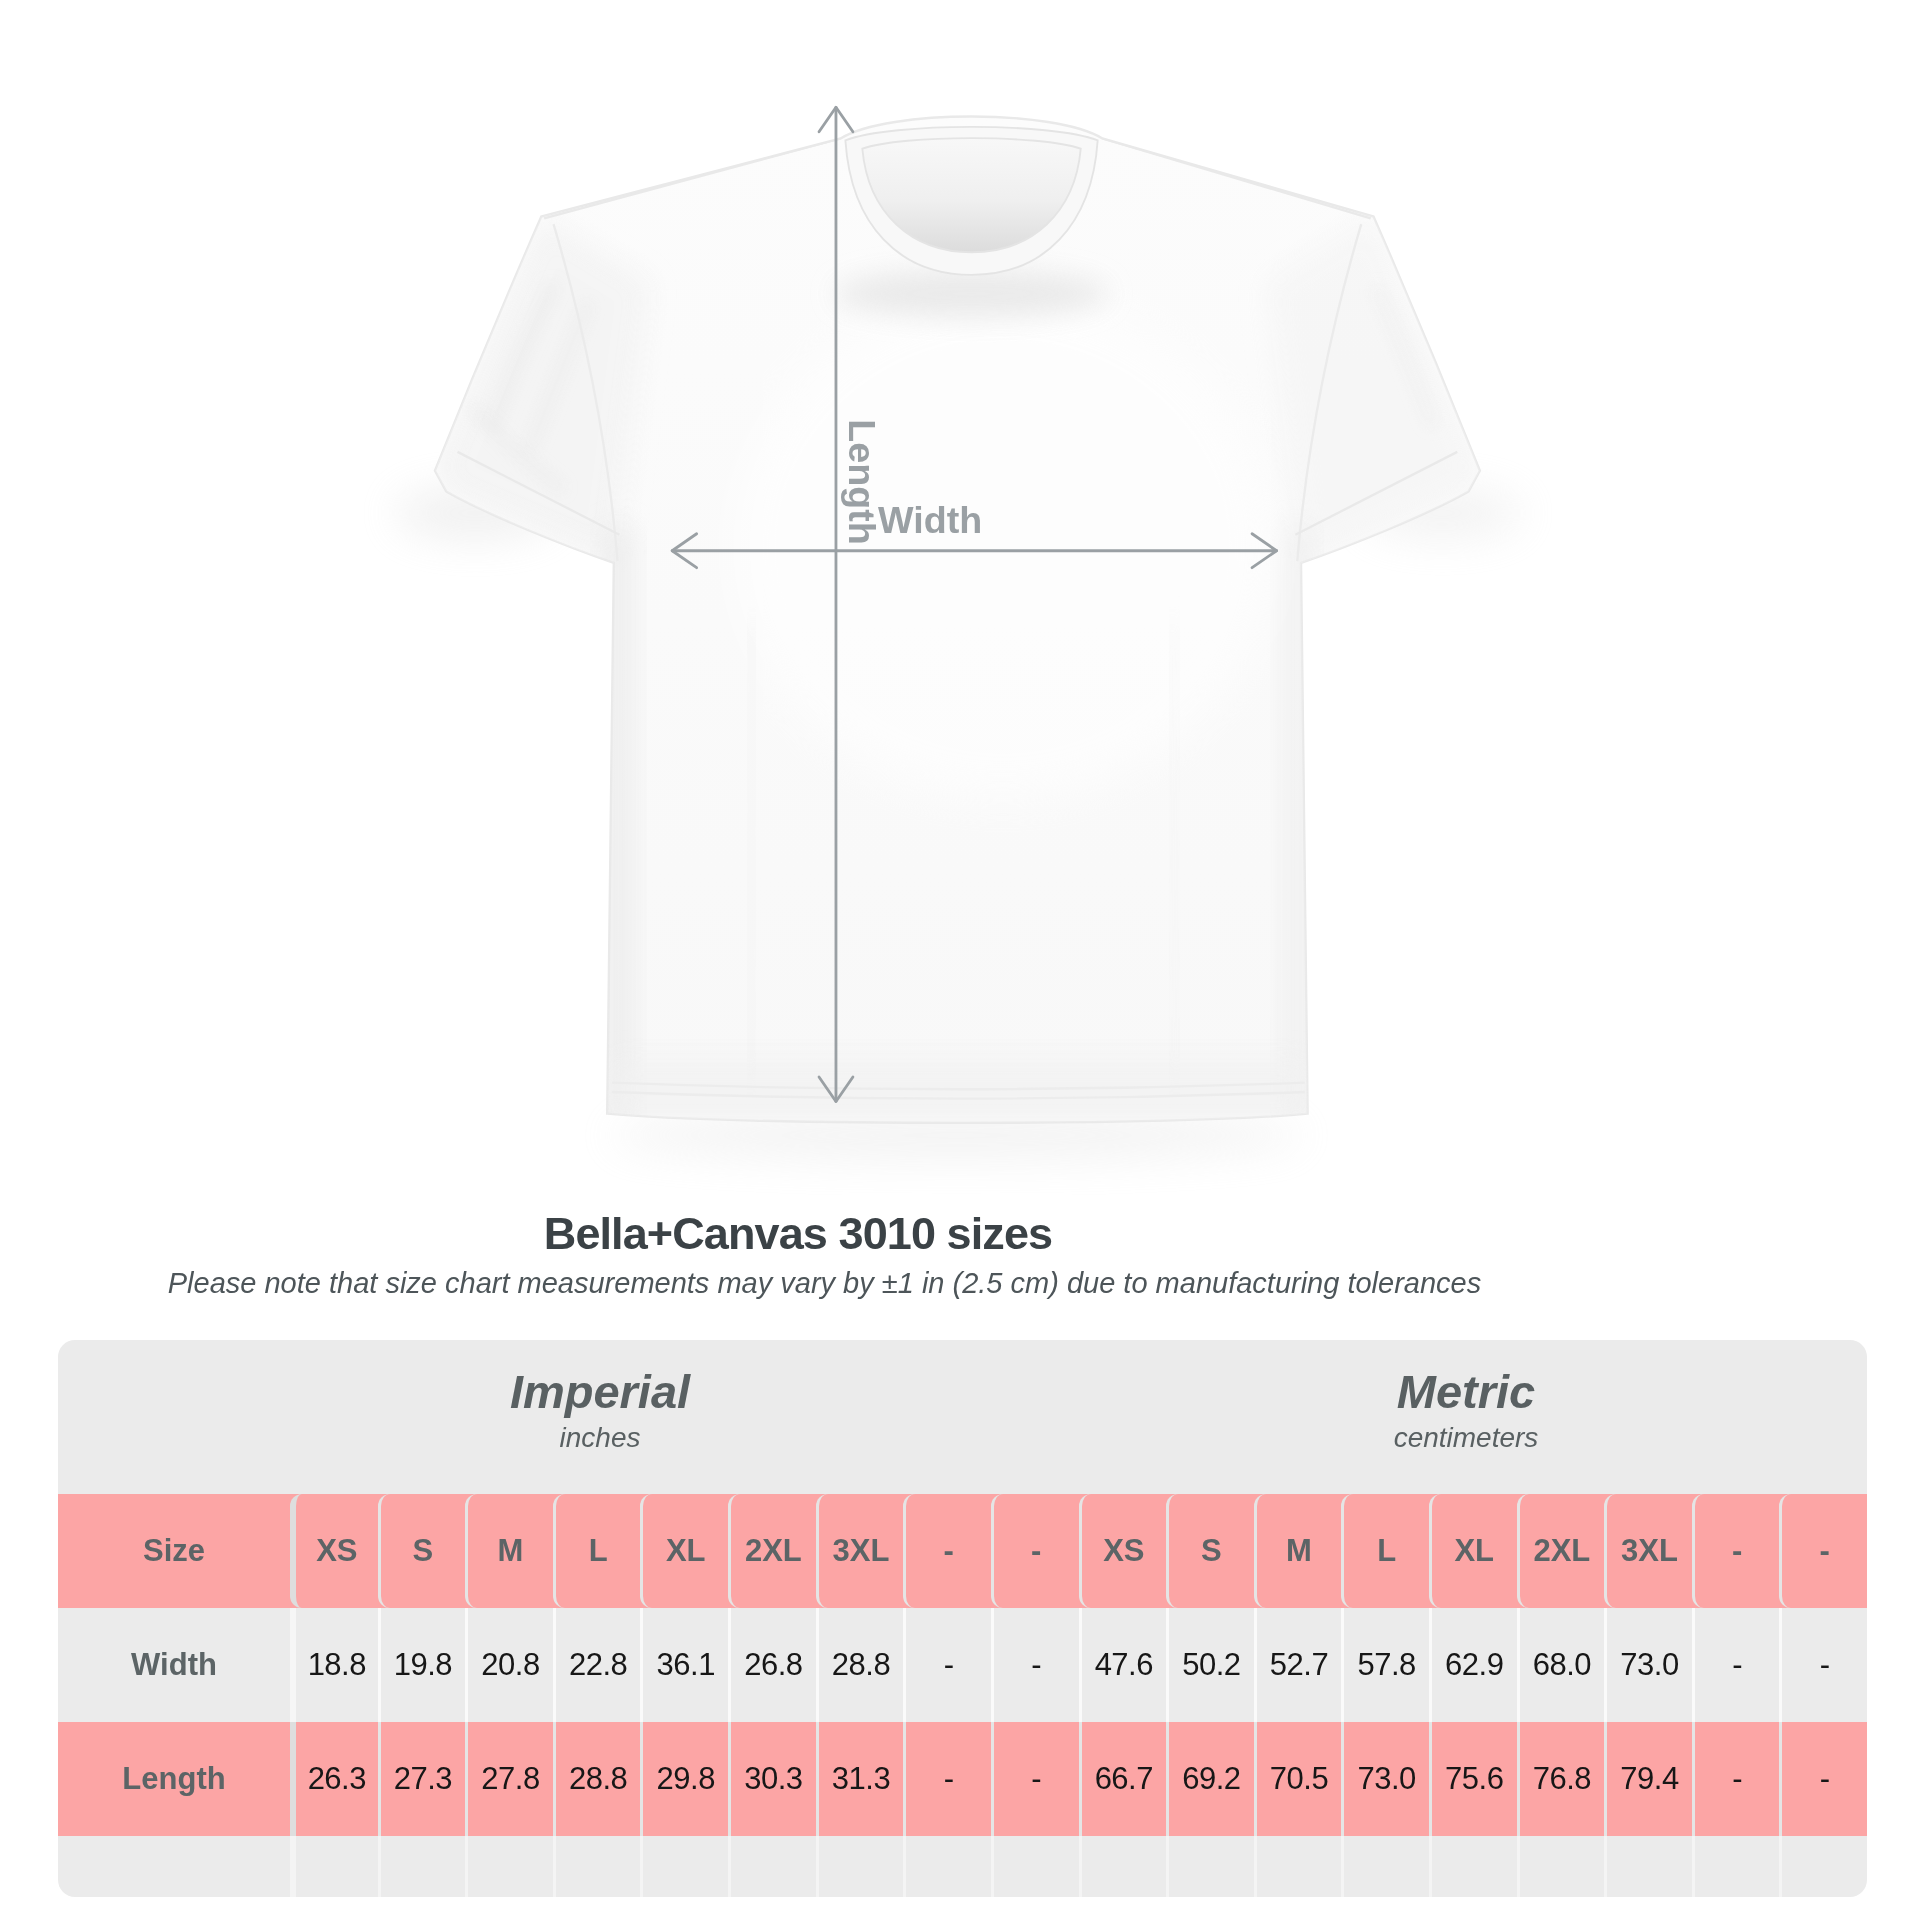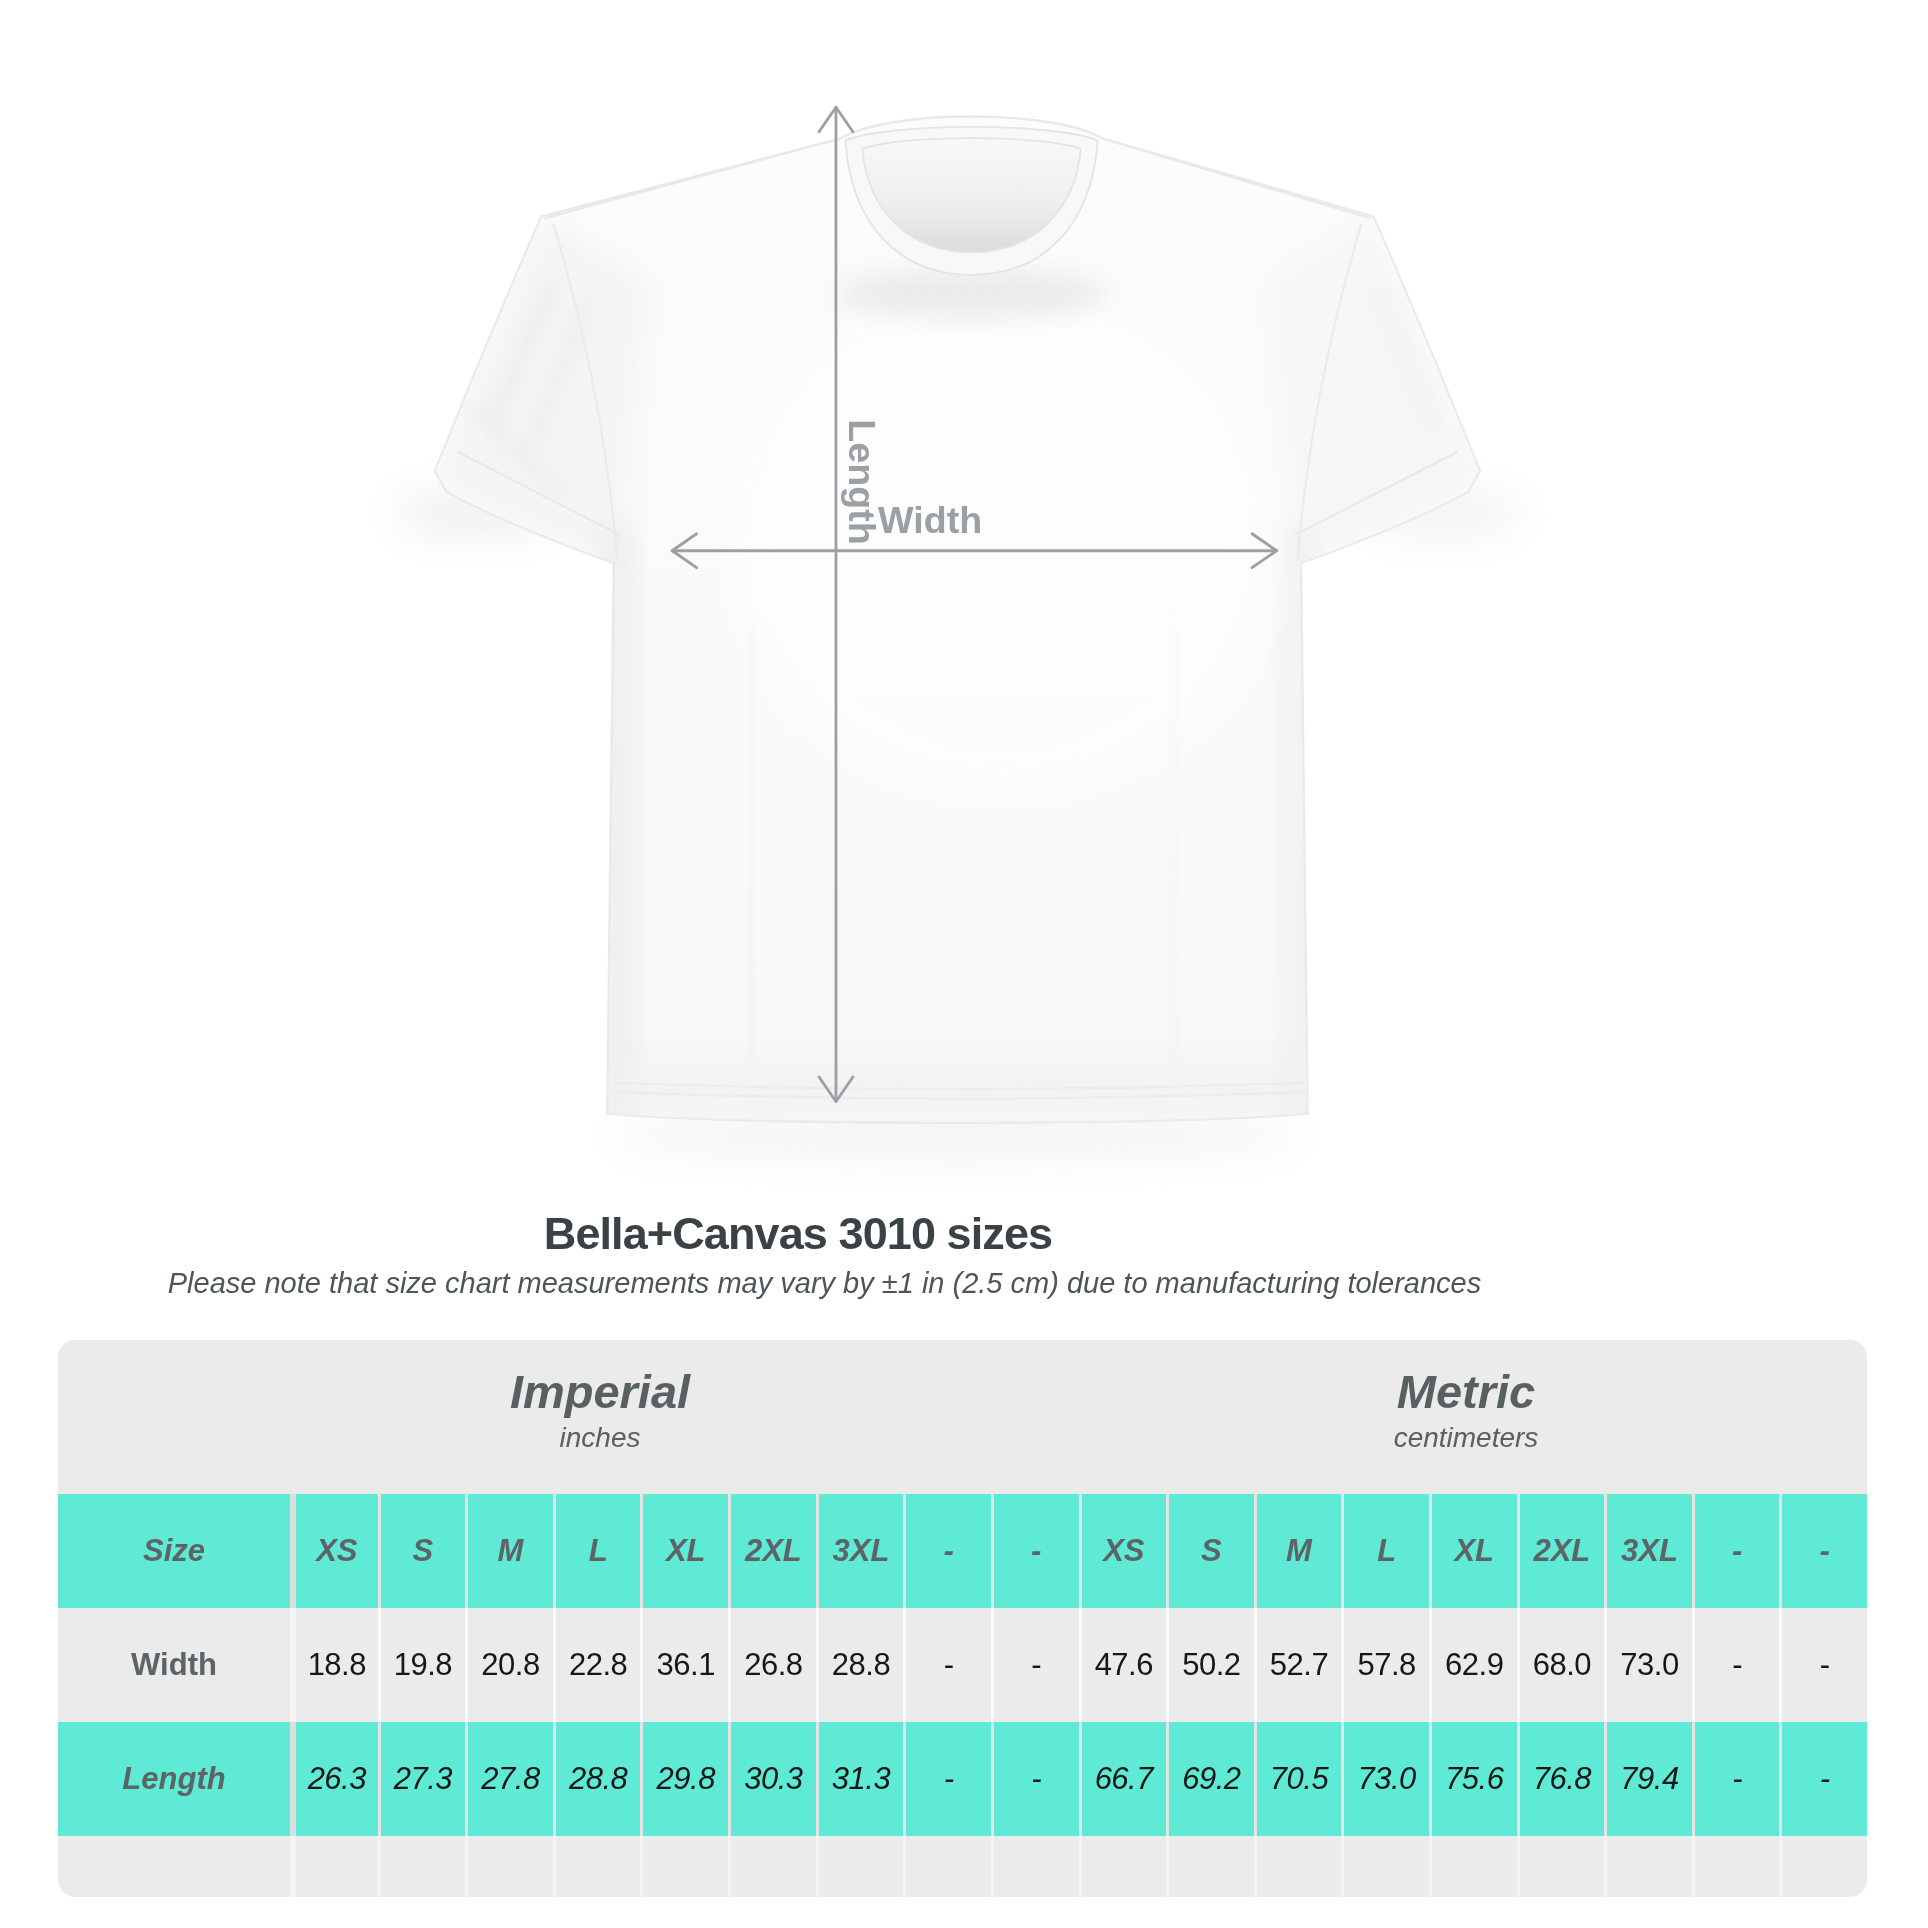--- a/index.html
+++ b/index.html
@@ -31,24 +31,24 @@
   .sec-metric{left:1408px;}
   .sec-name{margin-top:32px;font-size:47px;font-weight:bold;font-style:italic;line-height:40px;}
   .sec-unit{margin-top:11.3px;font-size:28px;font-style:italic;line-height:30px;}
 
   .t-row{display:grid;grid-template-columns:232px repeat(18,1fr);height:114px;}
   .t-foot{display:grid;grid-template-columns:232px repeat(18,1fr);height:61px;background:#ebebeb;}
 
   .cell{display:flex;align-items:center;justify-content:center;
         font-size:31px;color:#171717;letter-spacing:-0.5px;}
   .cell.lbl{font-weight:bold;color:#5c6466;letter-spacing:0;}
-  .cell.head{font-weight:bold;color:#5c6466;letter-spacing:0;}
-
-  
-  .row-white{background:#5eead4;font-style:italic;}
+  .cell.head{font-weight:bold;color:#5c6466;letter-spacing:0;border-radius:12px;}
+
+  
+  .row-white{background:#fca5a5;}
   .row-gray{background:#ebebeb;}
   .row-white .cell{border-left:3.8px solid #e5e5e5;}
   .row-white .cell:nth-child(1){border-left:none;}
   .row-white .cell:nth-child(2){border-left-width:6.6px;border-left-color:#dedede;}
   .row-gray .cell{border-left:3.8px solid #fafafa;}
   .row-gray .cell:nth-child(1){border-left:none;}
   .row-gray .cell:nth-child(2){border-left-width:6.6px;border-left-color:#f6f6f6;}
   .t-foot .fcell{border-left:3.8px solid #f4f4f4;}
   .t-foot .fcell:nth-child(1){border-left:none;}
   .t-foot .fcell:nth-child(2){border-left-width:6.6px;}

